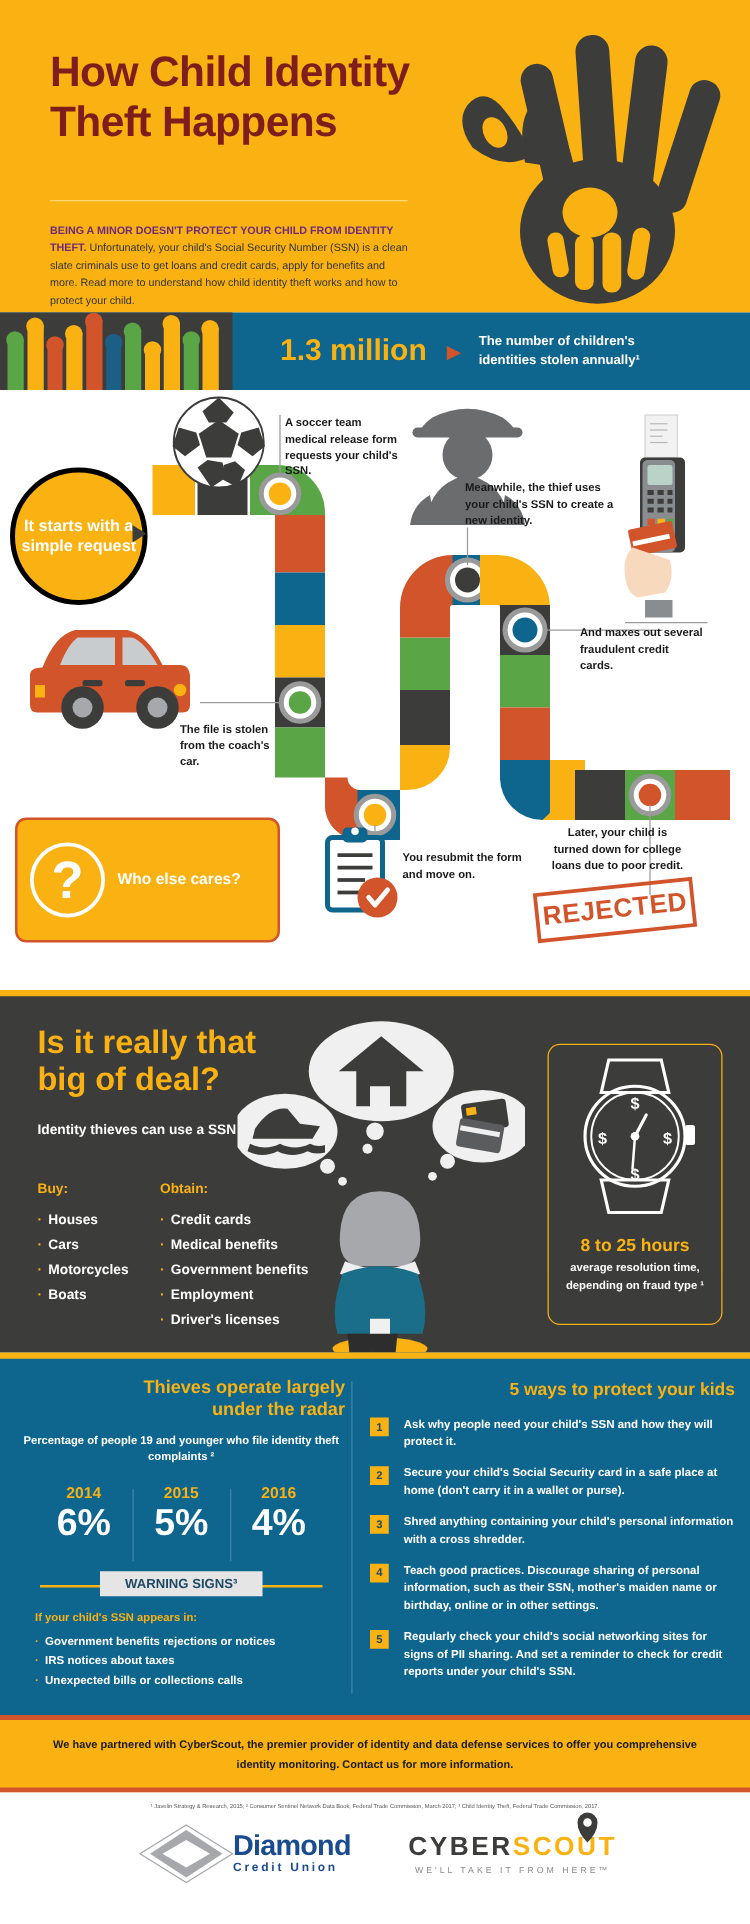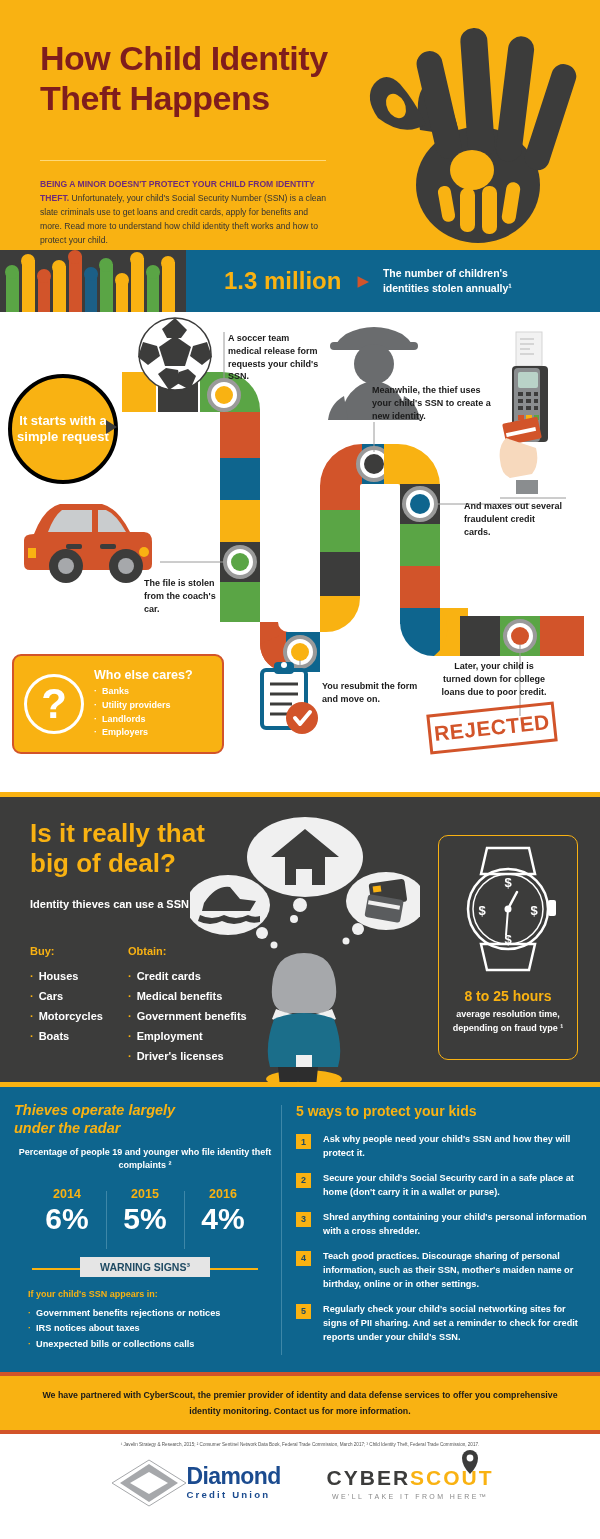--- a/index.html
+++ b/index.html
@@ -65,39 +65,39 @@
      border-radius:10px; }
   .watch-num { position:absolute; left:0; right:0; top:152px; text-align:center; color:#f9b212;
      font-size:14px; font-weight:bold; }
   .watch-cap { position:absolute; left:10px; right:10px; top:172px; text-align:center; color:#ffffff;
      font-size:9px; font-weight:bold; line-height:1.55; }
 
   
   .blue { position:relative; width:600px; height:290px; background:#0e658e; border-top:5px solid #f9b212; overflow:hidden; }
   .blue-div { position:absolute; left:281px; top:18px; width:1px; height:250px; background:#3e87a8; }
   .blue-left { position:absolute; left:14px; top:14px; width:262px; }
-  .blue-left h3 { color:#f9b212; font-size:14.5px; font-weight:bold; text-align:left; line-height:1.26;font-style:italic; }
+  .blue-left h3 { color:#f9b212; font-size:14.5px; font-weight:bold; text-align:right; line-height:1.26; }
   .blue-left .stat-sub { color:#ffffff; font-size:9px; font-weight:bold; text-align:center; line-height:1.5; margin-top:8px; }
   .years { display:flex; justify-content:center; margin-top:14px; }
   .year-cell { width:78px; text-align:center; position:relative; }
   .year-cell + .year-cell:before { content:""; position:absolute; left:0; top:4px; width:1px; height:58px; background:#3e87a8; }
   .year-label { color:#f9b212; font-size:12.5px; font-weight:bold; }
   .year-value { color:#ffffff; font-size:30px; font-weight:bold; line-height:1.1; margin-top:1px; }
 
   .warn-wrap { margin-top:22px; position:relative; }
   .warn-rule { position:absolute; left:18px; right:18px; top:11px; height:2px; background:#f9b212; }
   .warn-badge { position:relative; display:block; margin:0 auto; width:130px; background:#e5e5e5;
      color:#1e4a63; font-size:10.5px; font-weight:bold; text-align:center; padding:4px 0; }
   .warn-intro { color:#f9b212; font-size:9px; font-weight:bold; margin:12px 0 7px 14px; }
   .warn-list { margin-left:14px; }
   .warn-list li { list-style:none; color:#ffffff; font-size:9.2px; font-weight:bold; line-height:1.72; }
   .warn-list li:before { content:"\00B7"; color:#f9b212; margin-right:5px; }
 
   .blue-right { position:absolute; left:296px; top:16px; width:292px; }
-  .blue-right h3 { color:#f9b212; font-size:14px; font-weight:bold; margin-bottom:14px; }
+  .blue-right h3 { color:#f9b212; font-size:14px; font-weight:bold; margin-bottom:14px;text-align:right; }
   .tip { display:flex; margin-bottom:11px; }
   .tip-num { width:15px; height:15px; background:#f9b212; color:#1e4a63; font-size:9px; font-weight:bold;
      display:flex; align-items:center; justify-content:center; flex:none; margin-top:1px; }
   .tip-text { color:#ffffff; font-size:9.2px; font-weight:bold; line-height:1.52; margin-left:12px; }
 
   
   .partner { position:relative; width:600px; height:62px; background:#f9b212;
      border-top:4px solid #d2542a; border-bottom:4px solid #d2542a;
      display:flex; align-items:center; justify-content:center; }
   .partner p { text-align:center; color:#1a1a1a; font-size:8.8px; font-weight:bold; line-height:1.85; width:520px; }
@@ -338,26 +338,20 @@
     <div class="flow-label" style="left:144px; top:265px; width:72px;">The file is stolen from the coach's car.</div>
     <div class="flow-label" style="left:322px; top:368px; width:100px;">You resubmit the form and move on.</div>
     <div class="flow-label" style="left:440px; top:348px; width:108px; text-align:center;">Later, your child is turned down for college loans due to poor credit.</div>
 
     <div class="rejected">REJECTED</div>
 
     <div class="whocares">
       <div class="qmark">?</div>
       <div class="wc-body">
         <h4>Who else cares?</h4>
-        <ul>
-          <li>Banks</li>
-          <li>Utility providers</li>
-          <li>Landlords</li>
-          <li>Employers</li>
-        </ul>
       </div>
     </div>
   </div>
 
   <div class="dark">
     <h2>
       <div>Is it really that</div>
       <div>big of deal?</div>
     </h2>
     <div class="sub">

